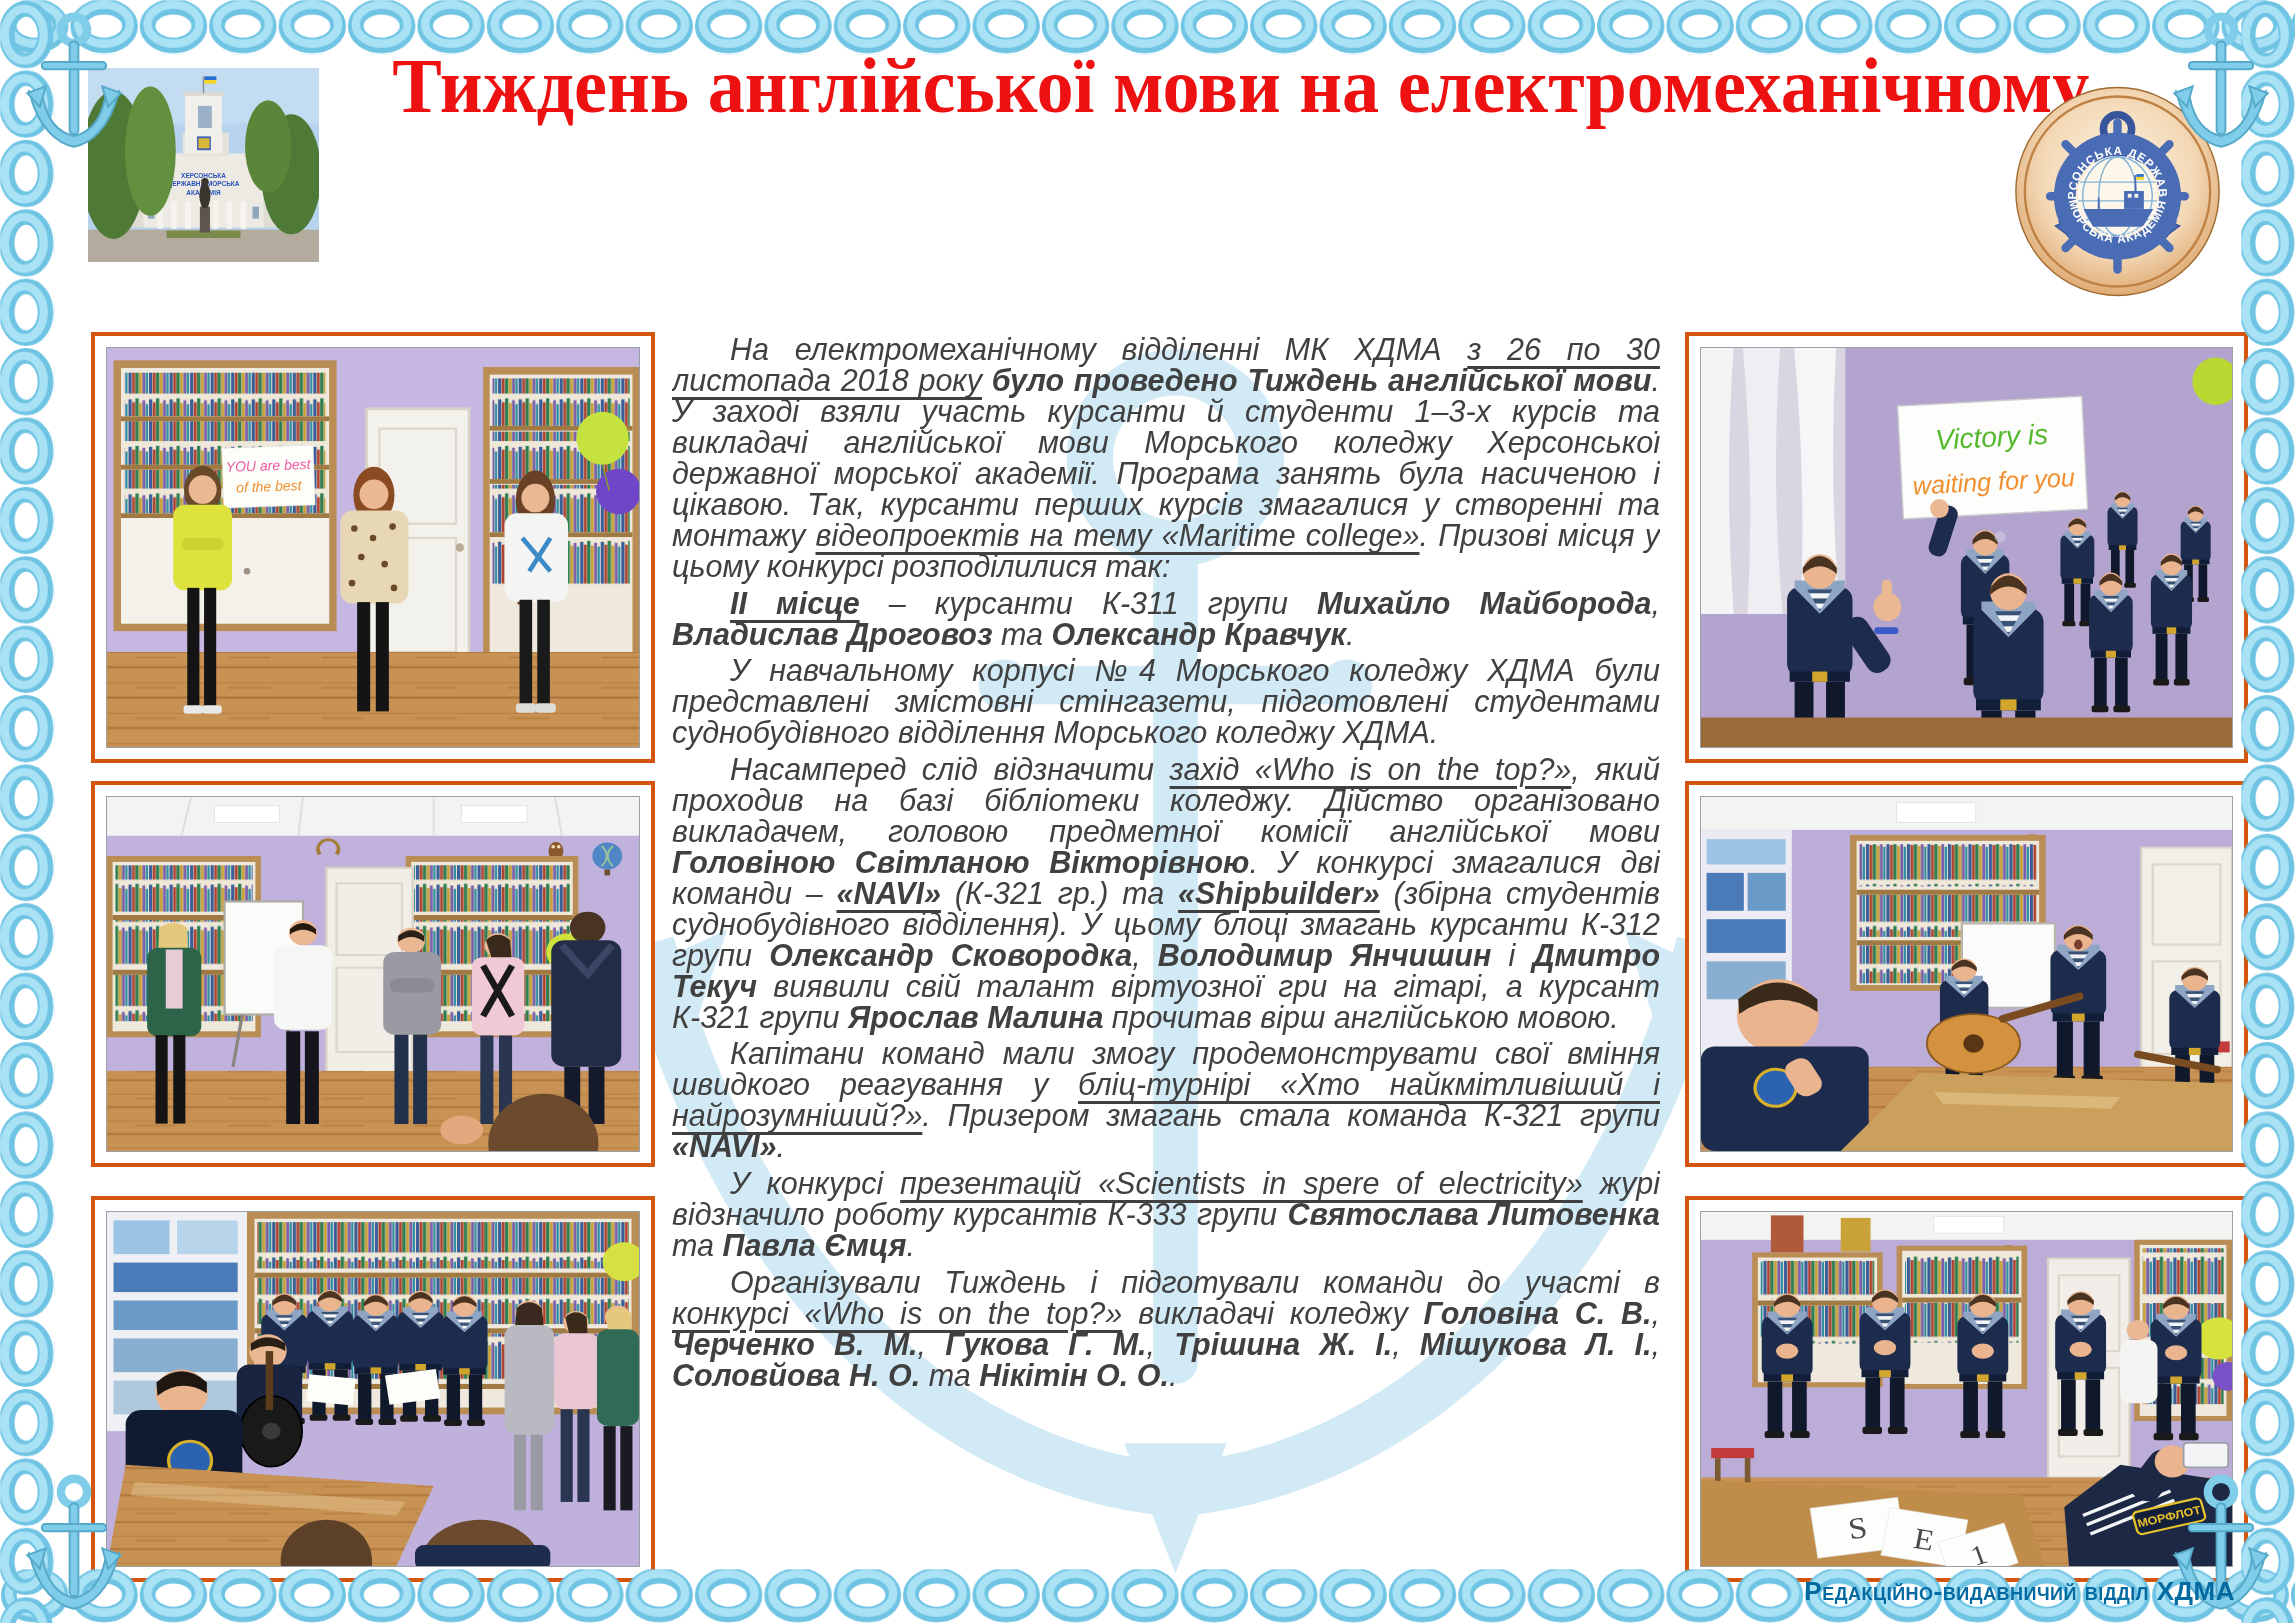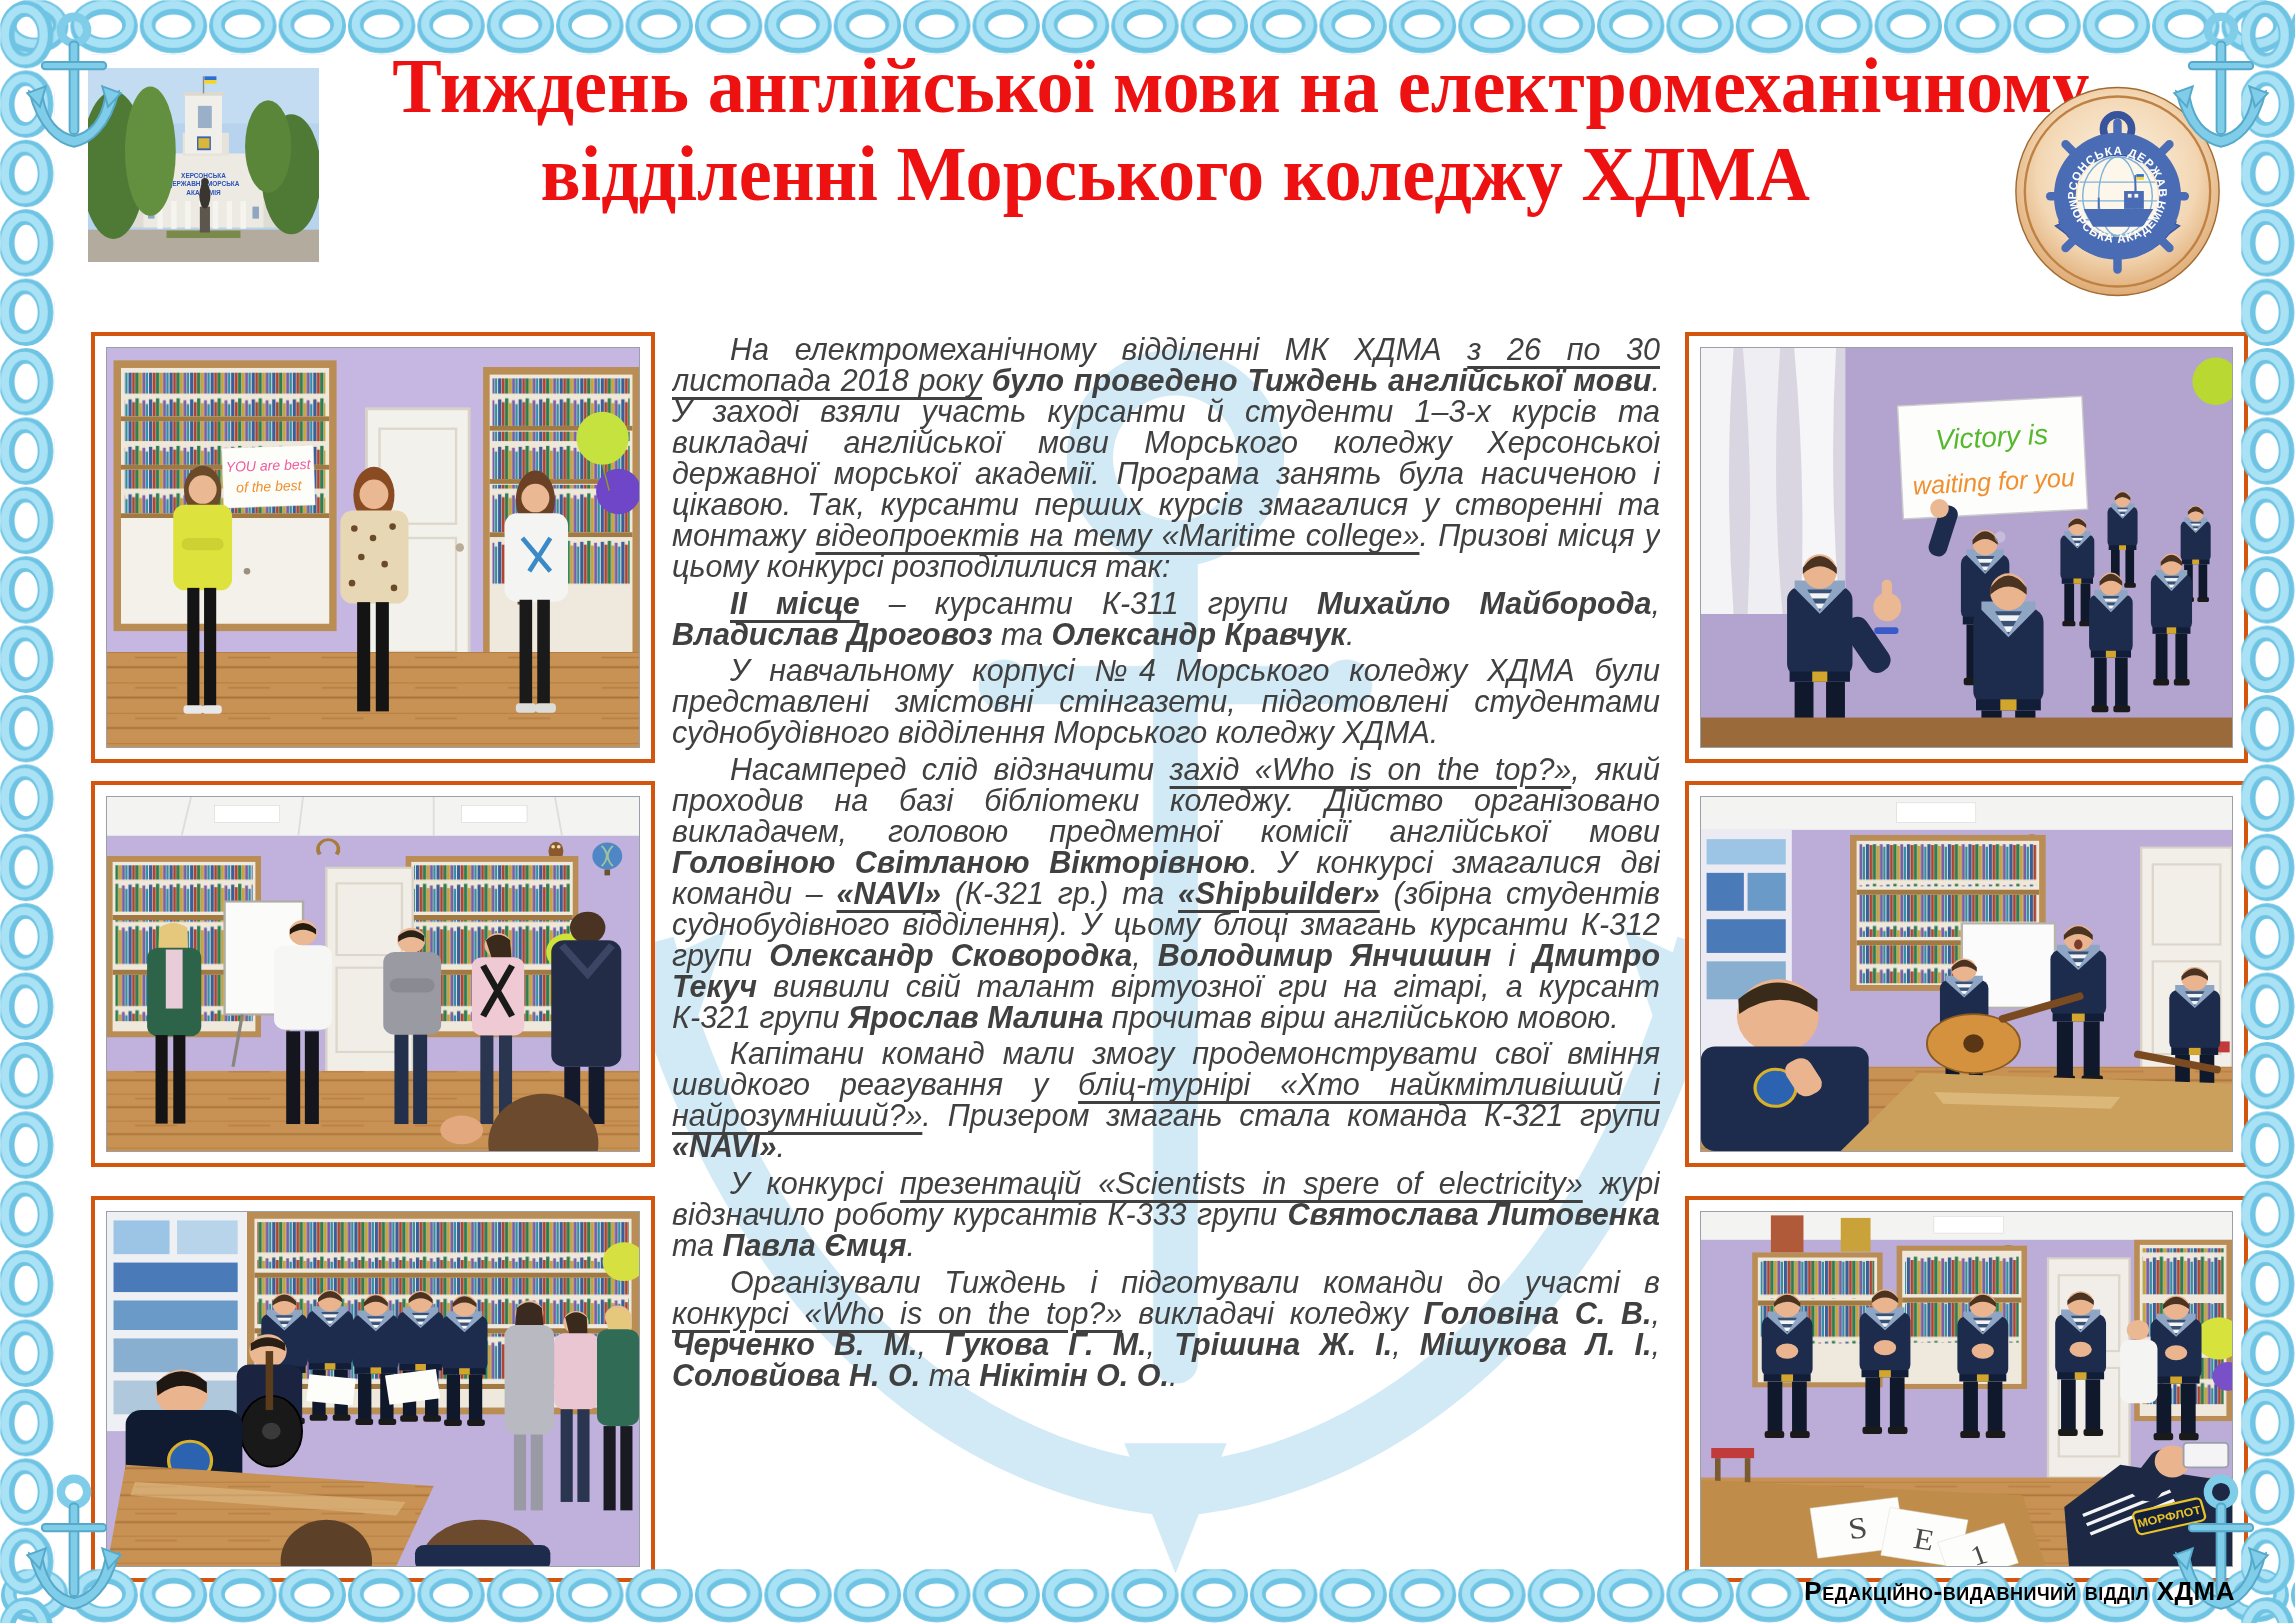--- a/index.html
+++ b/index.html
@@ -61,21 +61,21 @@
   #article p {
     color:#404040; font-style:italic; font-size:30.5px; line-height:31px;
     text-align:justify; text-indent:58px; margin:0 0 5.6px 0;
   }
   #article .b { font-weight:bold; }
   #article .u { text-decoration:underline; text-decoration-thickness:3.2px; text-underline-offset:6px; }
 
   
   #footer {
     position:absolute; left:1249px; top:1576px; width:986px; text-align:right; z-index:4;
-    color:#000000; font-weight:bold; font-size:26px; font-variant:small-caps; letter-spacing:0.5px;
+    color:#0369a1; font-weight:bold; font-size:26px; font-variant:small-caps; letter-spacing:0.5px;
   }
 </style>
 </head>
 <body>
 
 <svg width="0" height="0" class="abs" aria-hidden="true">
   <defs>
     <pattern id="books" width="44" height="100" patternUnits="userSpaceOnUse">
       <rect width="44" height="100" fill="#efe7d8"></rect>
       <rect x="2" y="8" width="7" height="88" fill="#3a5e9a"></rect>
@@ -217,21 +217,20 @@
       <ellipse cx="55" cy="210" rx="70" ry="160"></ellipse>
       <ellipse cx="135" cy="180" rx="55" ry="140" fill="#62903f"></ellipse>
       <ellipse cx="440" cy="230" rx="65" ry="130"></ellipse>
       <ellipse cx="390" cy="170" rx="50" ry="100" fill="#5a8639"></ellipse>
     </g>
   </svg>
 </div>
 
 <div id="header">
   <div id="red1"><span class="red-head">Тиждень англійської мови на електромеханічному</span></div>
-  <div id="red2"><span class="red-head">відділенні Морського коледжу ХДМА</span></div>
 </div>
 
 <svg id="logo" class="abs" viewBox="0 0 440 450">
   <defs>
     <radialGradient id="bronze" cx="50%" cy="42%" r="65%">
       <stop offset="0%" stop-color="#fdf4e4"></stop>
       <stop offset="60%" stop-color="#f3d7b4"></stop>
       <stop offset="100%" stop-color="#d79a5c"></stop>
     </radialGradient>
     <path id="arcTop" d="M 132 235 A 88 88 0 0 1 308 235" fill="none"></path>

